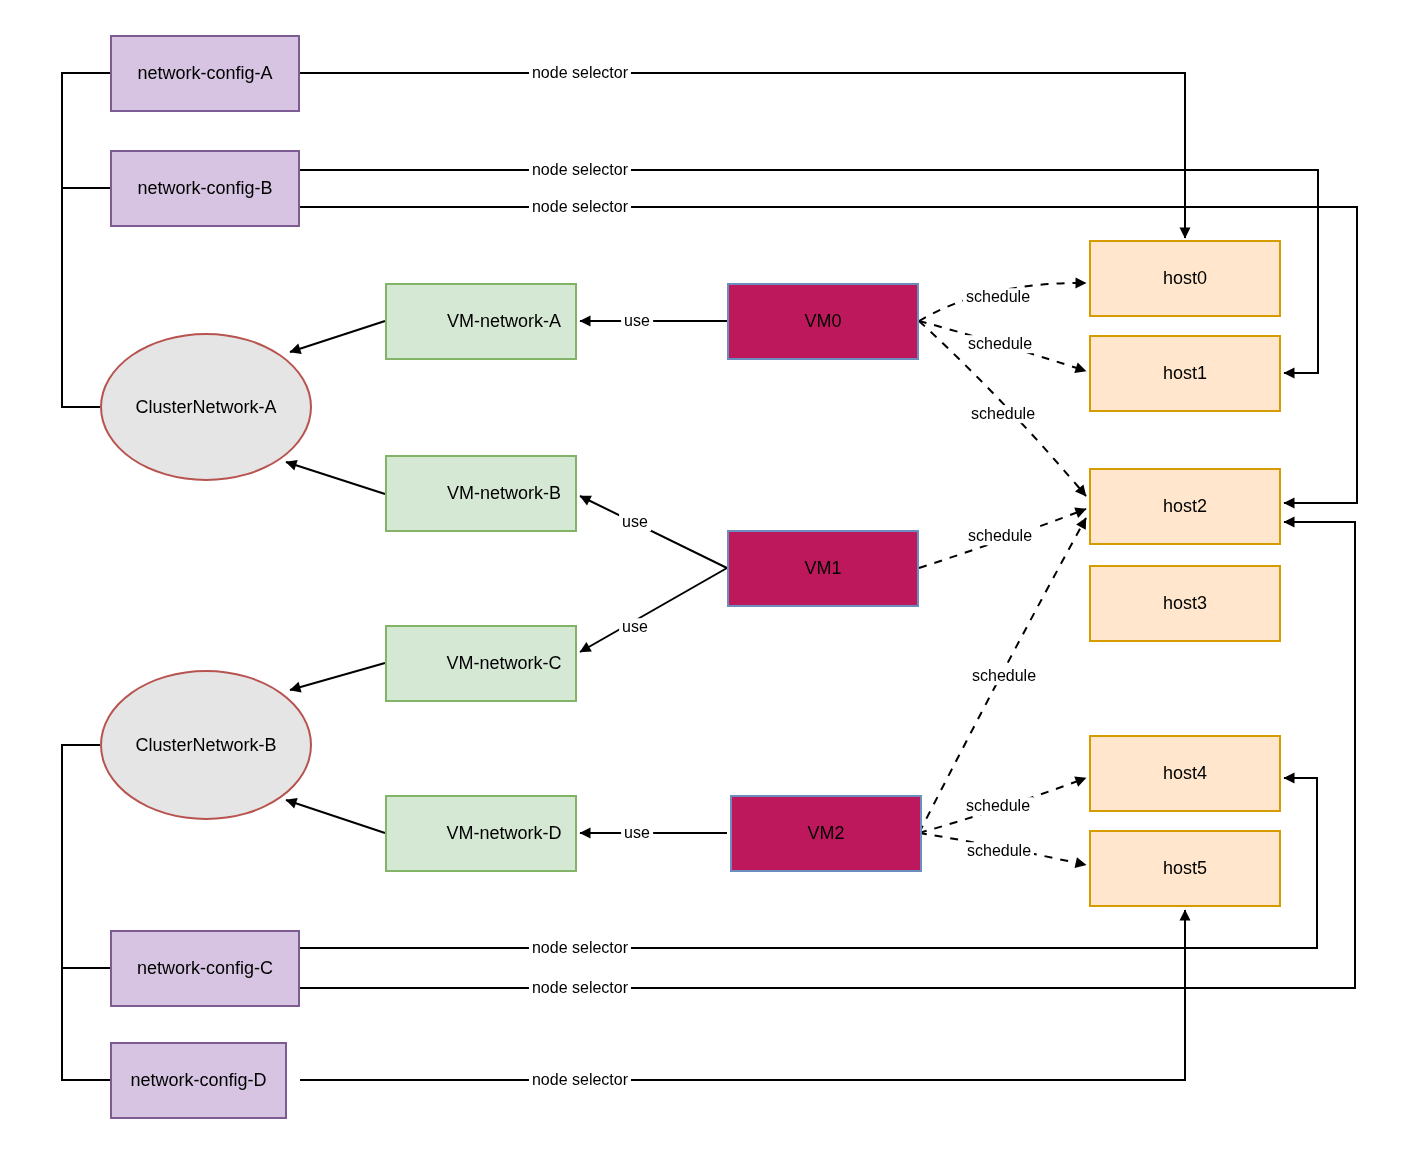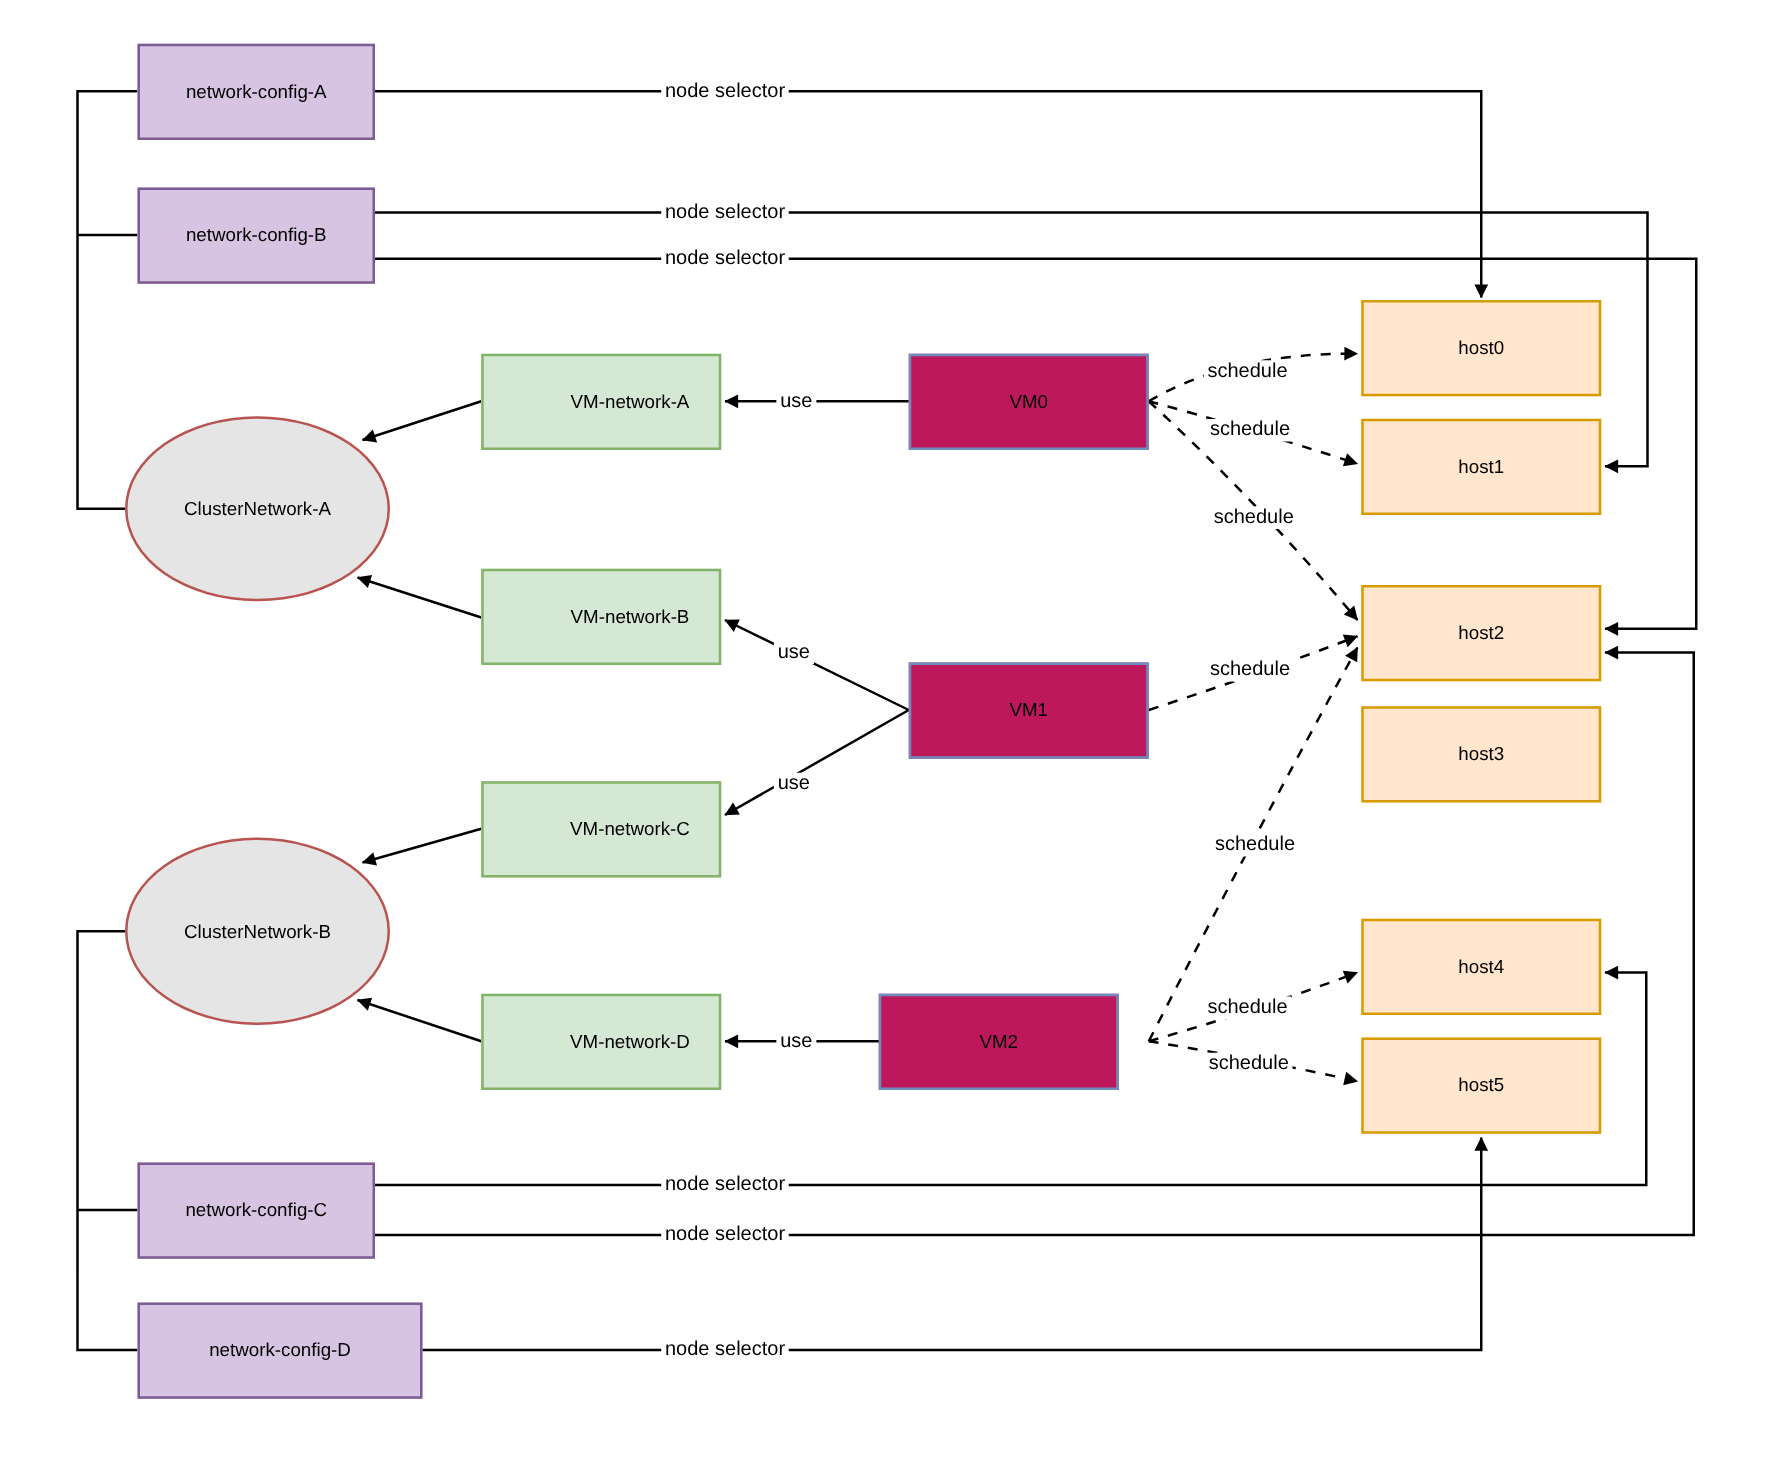--- a/index.html
+++ b/index.html
@@ -8,21 +8,21 @@
     width:1414px;height:1166px;
     background:#ffffff;
     font-family:"Liberation Sans", sans-serif;
     overflow:hidden;
   }
   svg.edges-layer{position:absolute;left:0;top:0;}
   .node{
     position:absolute;
     display:flex;align-items:center;justify-content:center;
     box-sizing:border-box;
-    font-size:15px;color:#000;
+    font-size:18px;color:#000;
     text-align:center;
     border:2px solid #000;
   }
   .rect-purple{background:#D6C4E2;border-color:#7D5C94;}
   .ellipse-red{background:#e5e5e5;border-color:#B85450;border-radius:50%;}
   .rect-green{background:#D5E8D4;border-color:#82B366;padding-left:46px;}
   .rect-blue{background:#be185d;border-color:#6C8EBF;}
   .rect-orange{background:#FFE6CC;border-color:#D79B00;}
   .edge-label{
     position:absolute;
@@ -84,21 +84,21 @@
 
   <div class="node rect-purple" style="left:110px;top:35px;width:190px;height:77px">
     <span>network-config-A</span>
   </div>
   <div class="node rect-purple" style="left:110px;top:150px;width:190px;height:77px">
     <span>network-config-B</span>
   </div>
   <div class="node rect-purple" style="left:110px;top:930px;width:190px;height:77px">
     <span>network-config-C</span>
   </div>
-  <div class="node rect-purple" style="left:110px;top:1042px;width:228px;height:77px">
+  <div class="node rect-purple" style="left:110px;top:1042px;width:177px;height:77px">
     <span>network-config-D</span>
   </div>
 
   <div class="node ellipse-red" style="left:100px;top:333px;width:212px;height:148px">
     <span>ClusterNetwork-A</span>
   </div>
   <div class="node ellipse-red" style="left:100px;top:670px;width:212px;height:150px">
     <span>ClusterNetwork-B</span>
   </div>
 
@@ -114,21 +114,21 @@
   <div class="node rect-green" style="left:385px;top:795px;width:192px;height:77px">
     <span>VM-network-D</span>
   </div>
 
   <div class="node rect-blue" style="left:727px;top:283px;width:192px;height:77px">
     <span>VM0</span>
   </div>
   <div class="node rect-blue" style="left:727px;top:530px;width:192px;height:77px">
     <span>VM1</span>
   </div>
-  <div class="node rect-blue" style="left:703px;top:795px;width:192px;height:77px">
+  <div class="node rect-blue" style="left:730px;top:795px;width:192px;height:77px">
     <span>VM2</span>
   </div>
 
   <div class="node rect-orange" style="left:1089px;top:240px;width:192px;height:77px">
     <span>host0</span>
   </div>
   <div class="node rect-orange" style="left:1089px;top:335px;width:192px;height:77px">
     <span>host1</span>
   </div>
   <div class="node rect-orange" style="left:1089px;top:468px;width:192px;height:77px">

